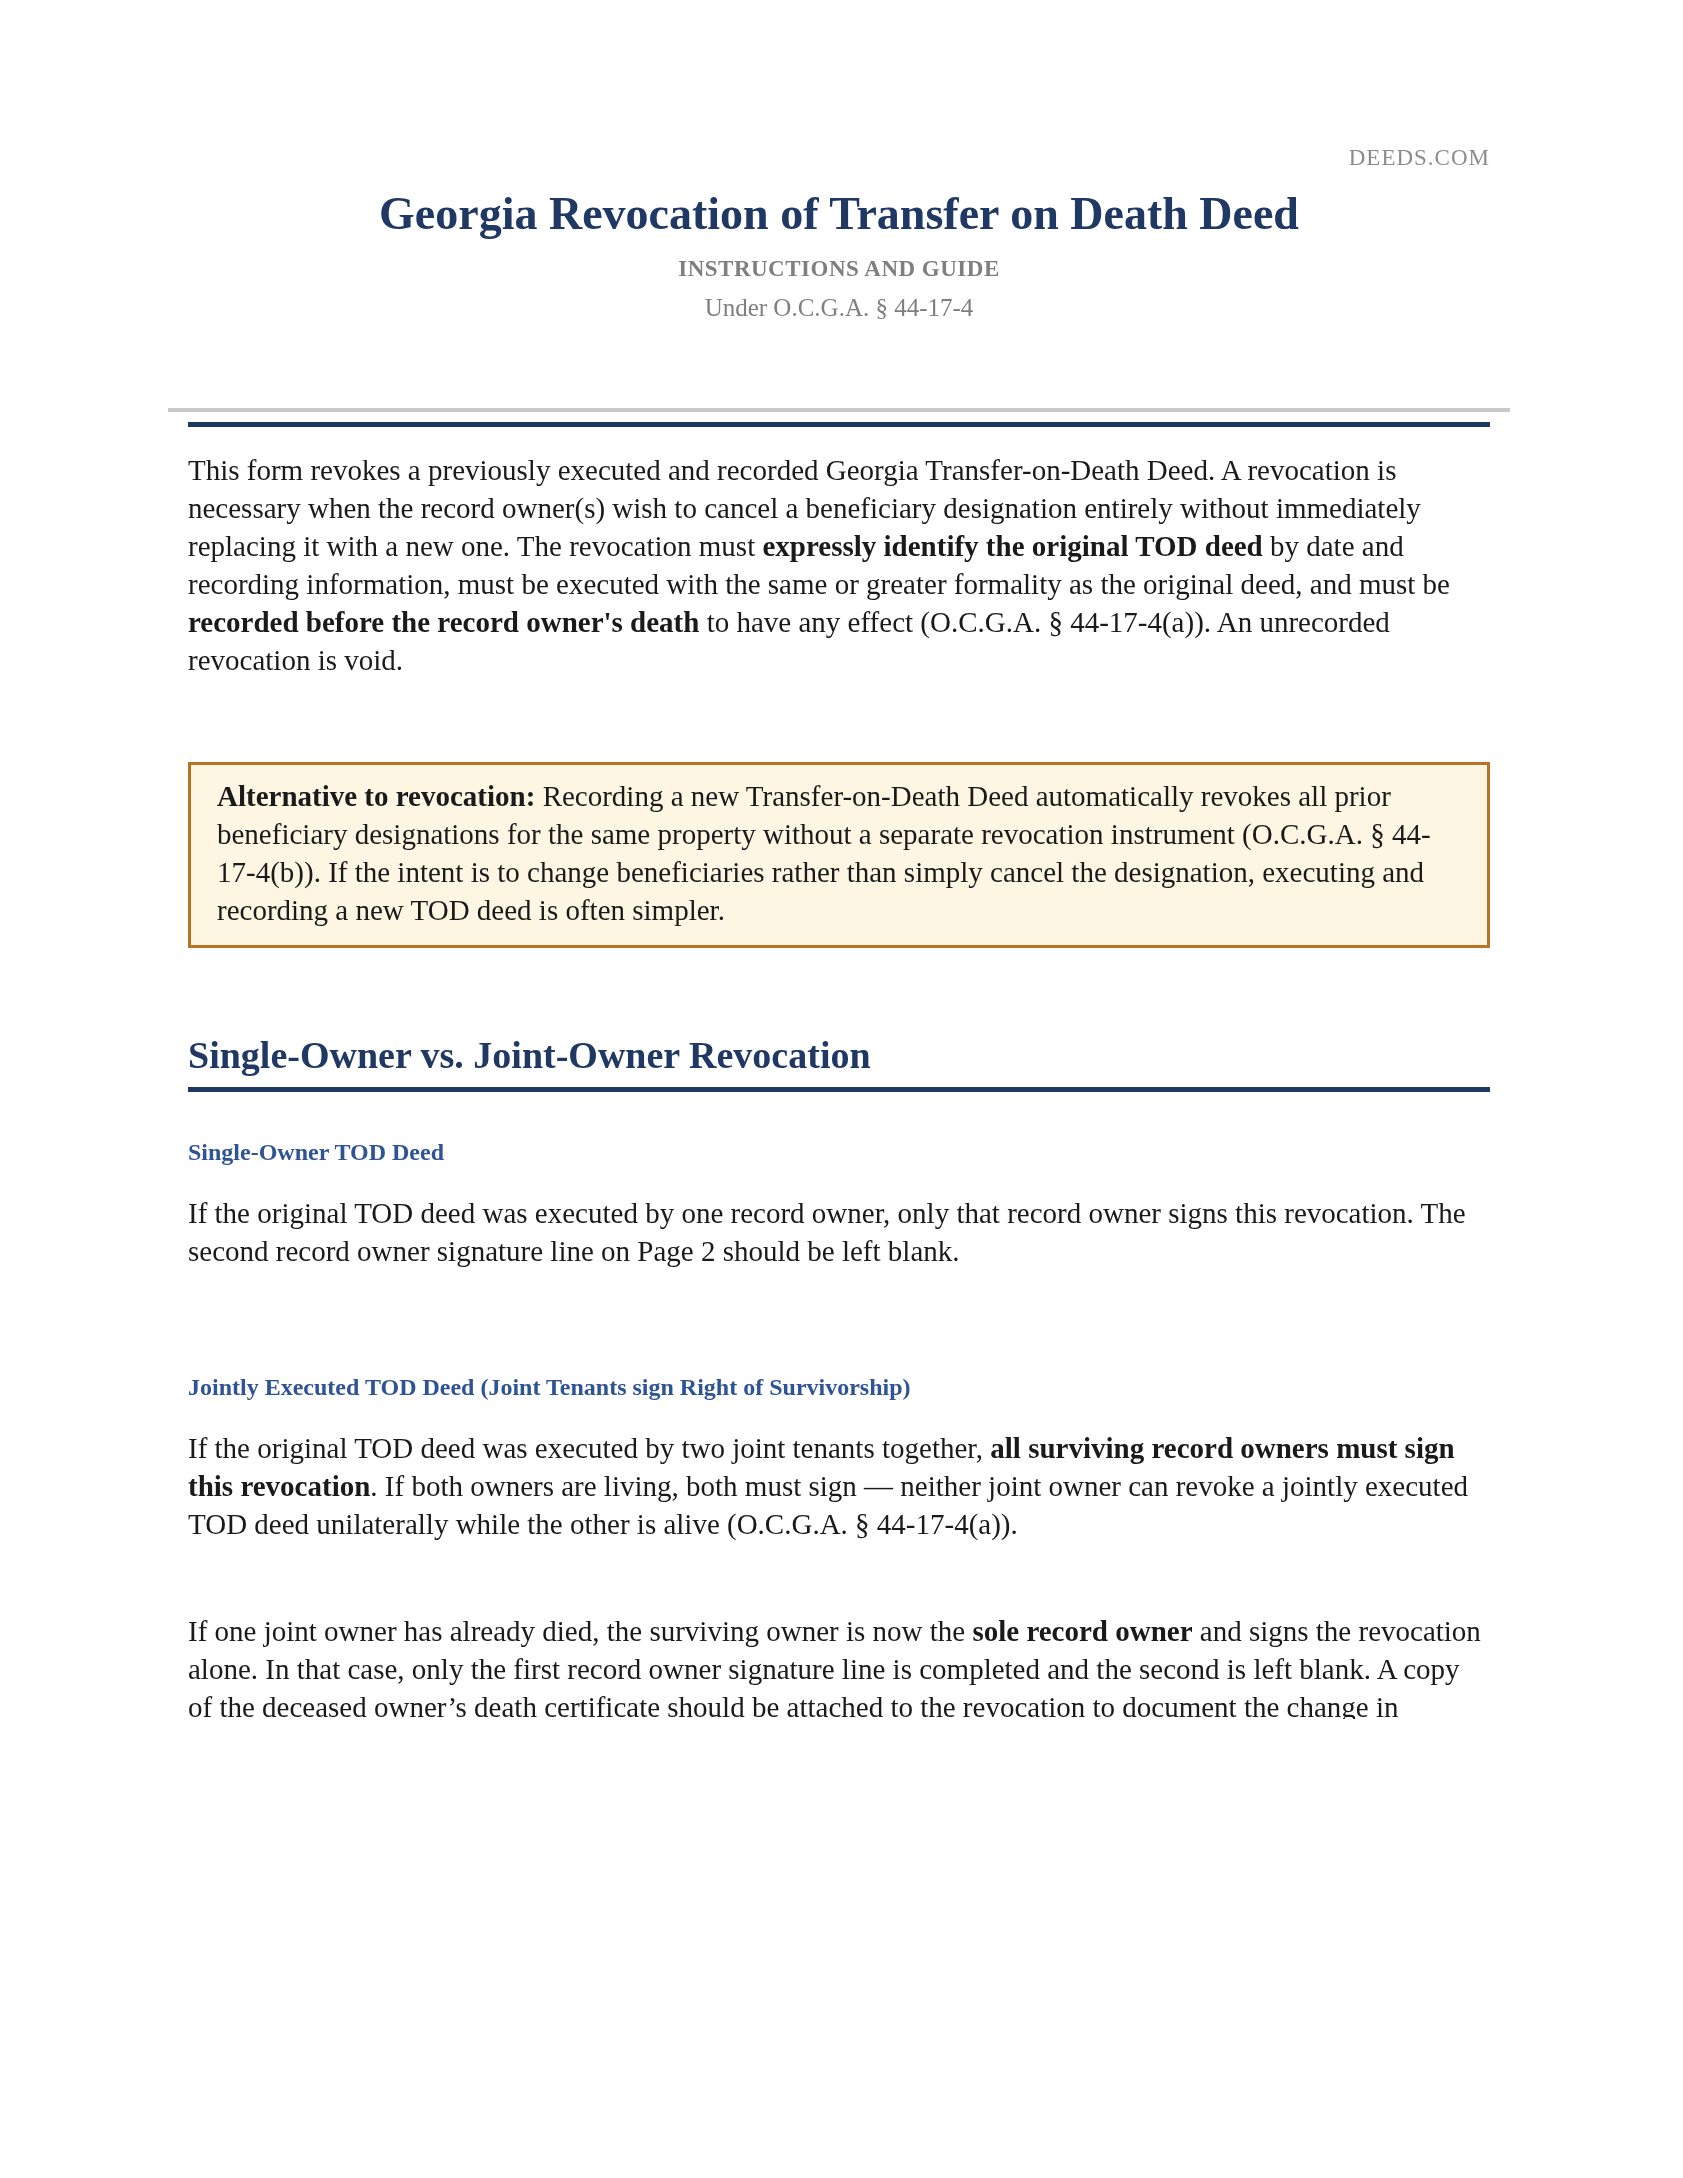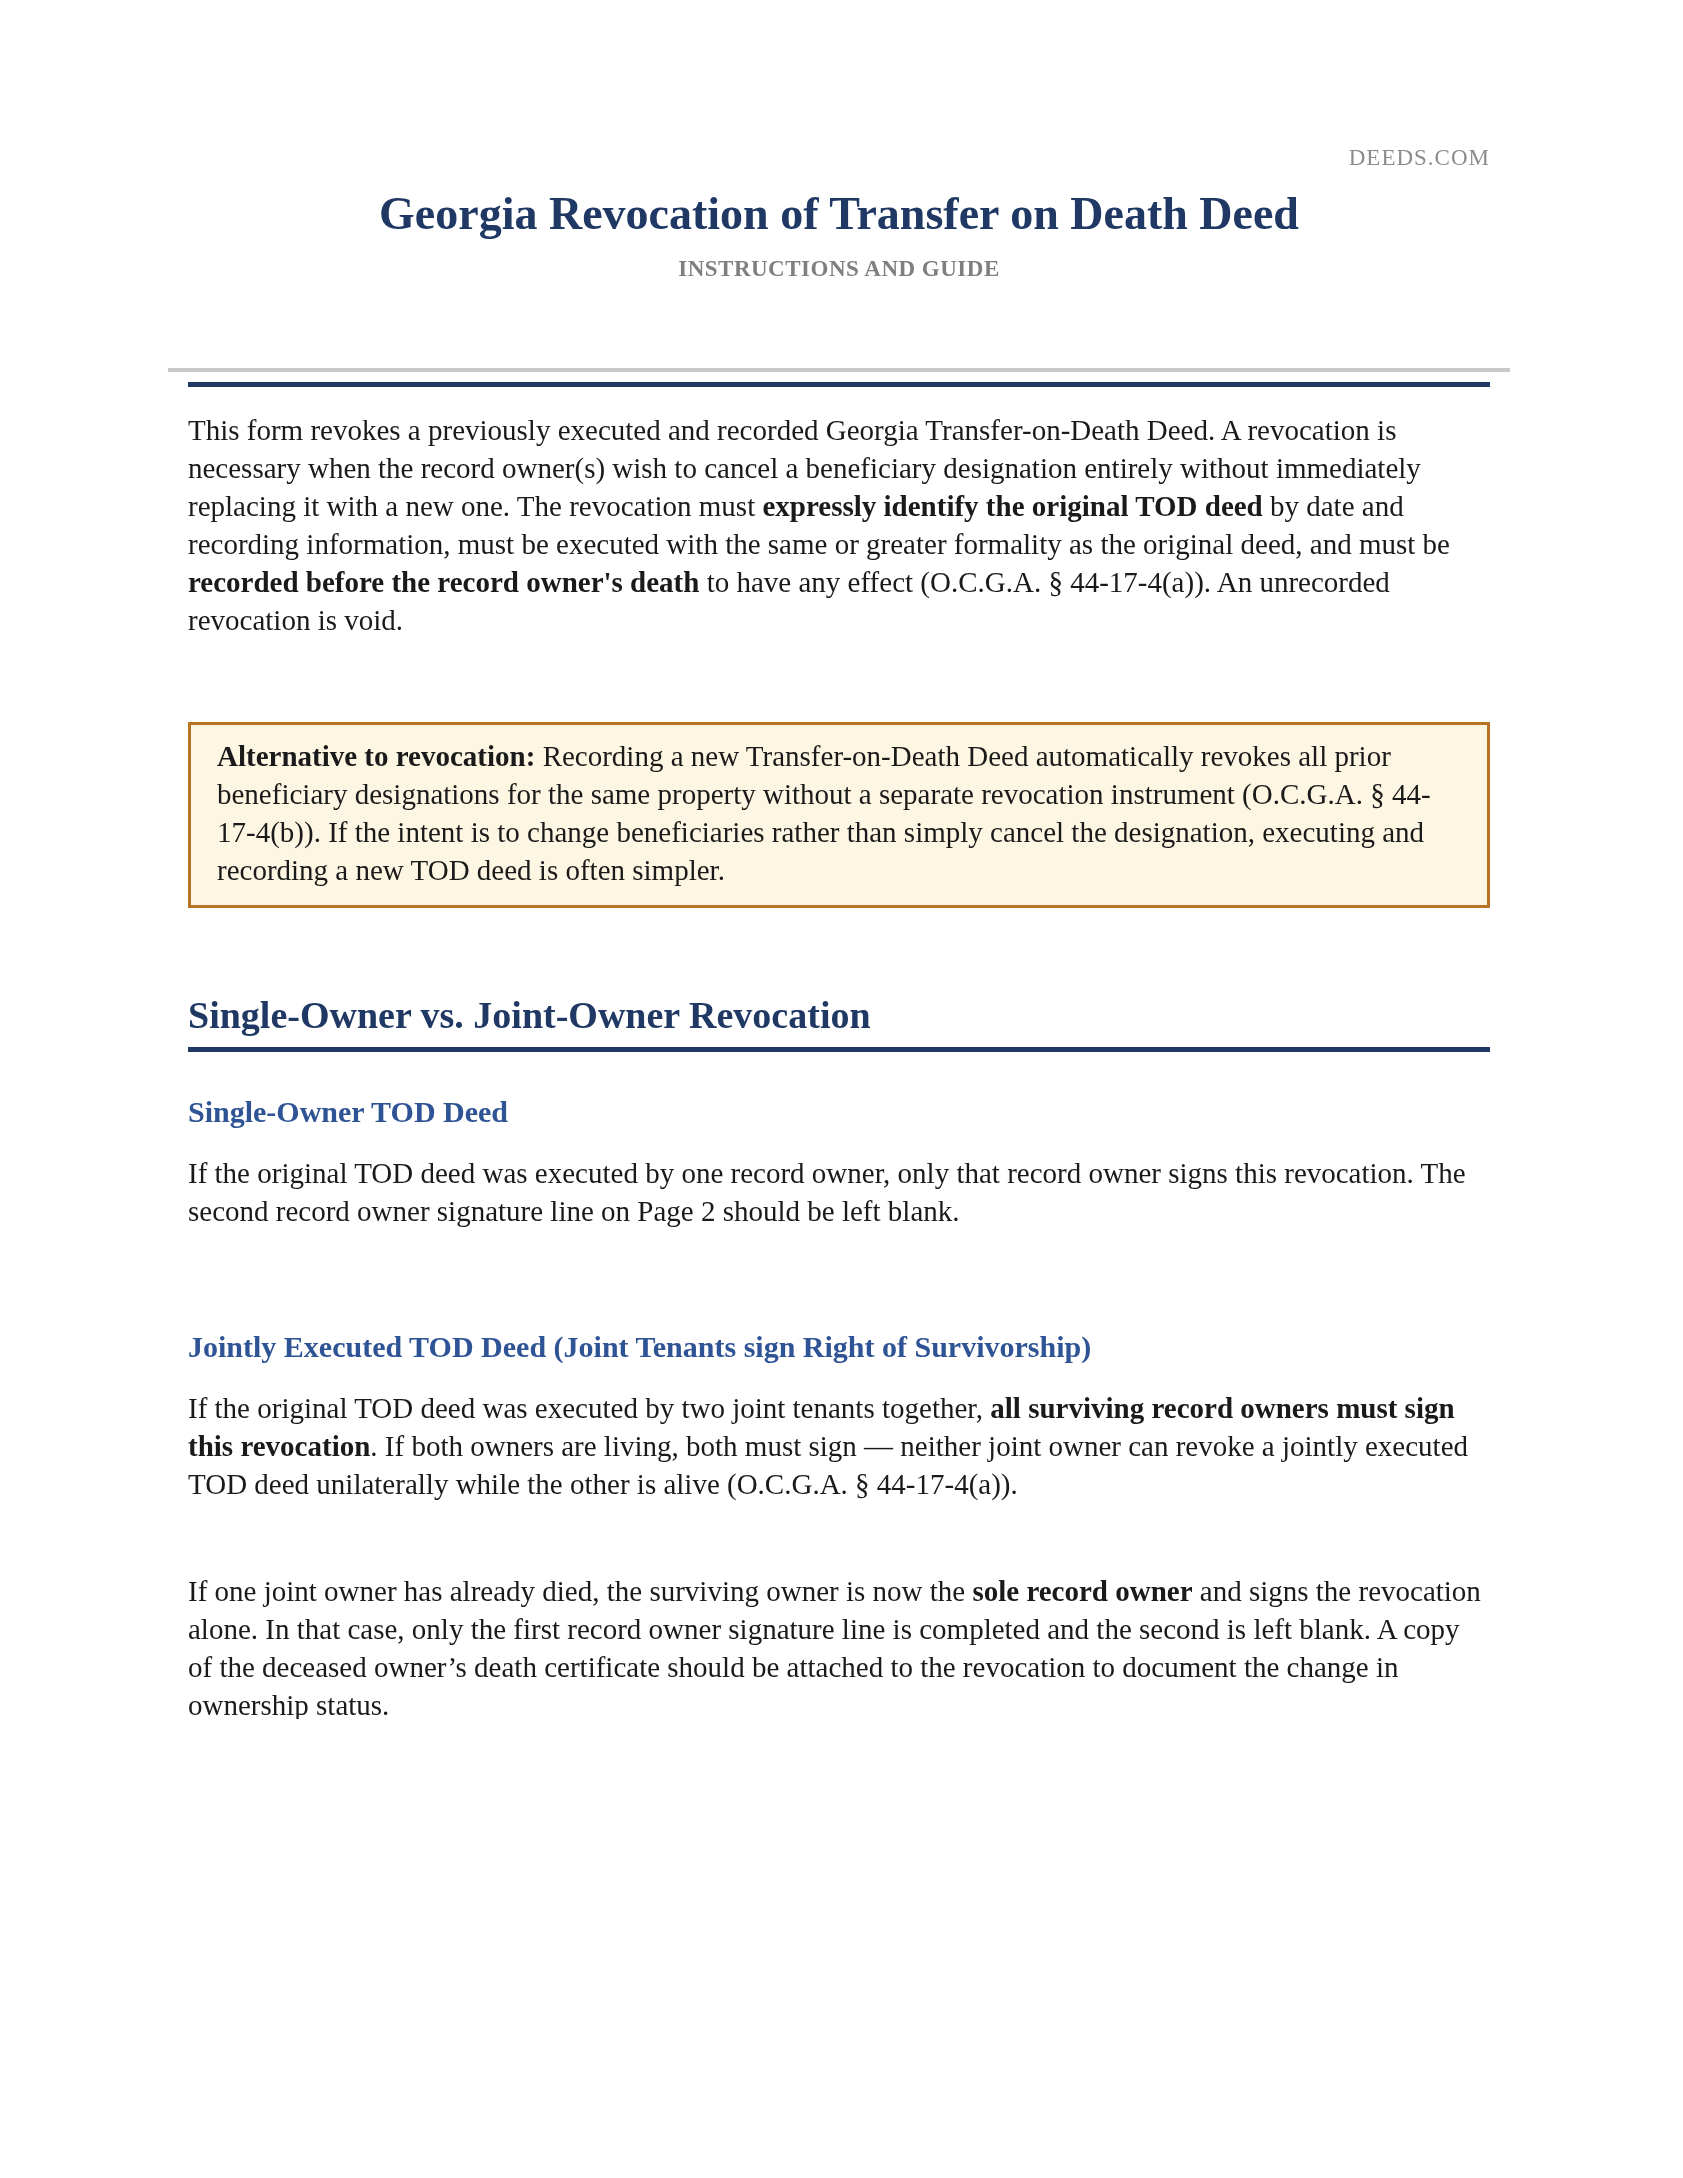--- a/index.html
+++ b/index.html
@@ -79,21 +79,21 @@
     padding: 12px 28px 16px 26px;
   }
   .callout p.body {
     margin-top: 0;
   }
   h2.section-heading.second {
     margin-top: 85px;
   }
   h3.sub-heading {
     margin: 42px 0 0 0;
-    font-size: 30px;
+    font-size: 24px;
     line-height: 36px;
     font-weight: bold;
     color: var(--subheading-blue, #2F5496);
   }
   h3.sub-heading.second {
     margin-top: 99px;
   }
   p.body.standalone {
     margin-top: 69px;
   }
@@ -103,20 +103,21 @@
 <body>
 
 <div class="page">
 
   <div class="site">DEEDS.COM</div>
 
   <h1 class="title">Georgia Revocation of Transfer on Death Deed</h1>
 
   <div class="subtitle">INSTRUCTIONS AND GUIDE</div>
 
+  <div class="statute">Under O.C.G.A. § 44-17-4</div>
 
   <hr class="top-rule">
 
   <div class="h2-rule"></div>
 
   <p class="body"><span>This form revokes a previously executed and recorded Georgia Transfer-on-Death Deed. A revocation is necessary when the record owner(s) wish to cancel a beneficiary designation entirely without immediately replacing it with a new one. The revocation must </span><b>expressly identify the original TOD deed</b><span> by date and recording information, must be executed with the same or greater formality as the original deed, and must be </span><b>recorded before the record owner's death</b><span> to have any effect (O.C.G.A. § 44-17-4(a)). An unrecorded revocation is void.</span></p>
 
   <div class="callout">
     <p class="body"><b>Alternative to revocation:</b><span> Recording a new Transfer-on-Death Deed automatically revokes all prior beneficiary designations for the same property without a separate revocation instrument (O.C.G.A. § 44-17-4(b)). If the intent is to change beneficiaries rather than simply cancel the designation, executing and recording a new TOD deed is often simpler.</span></p>
   </div>

